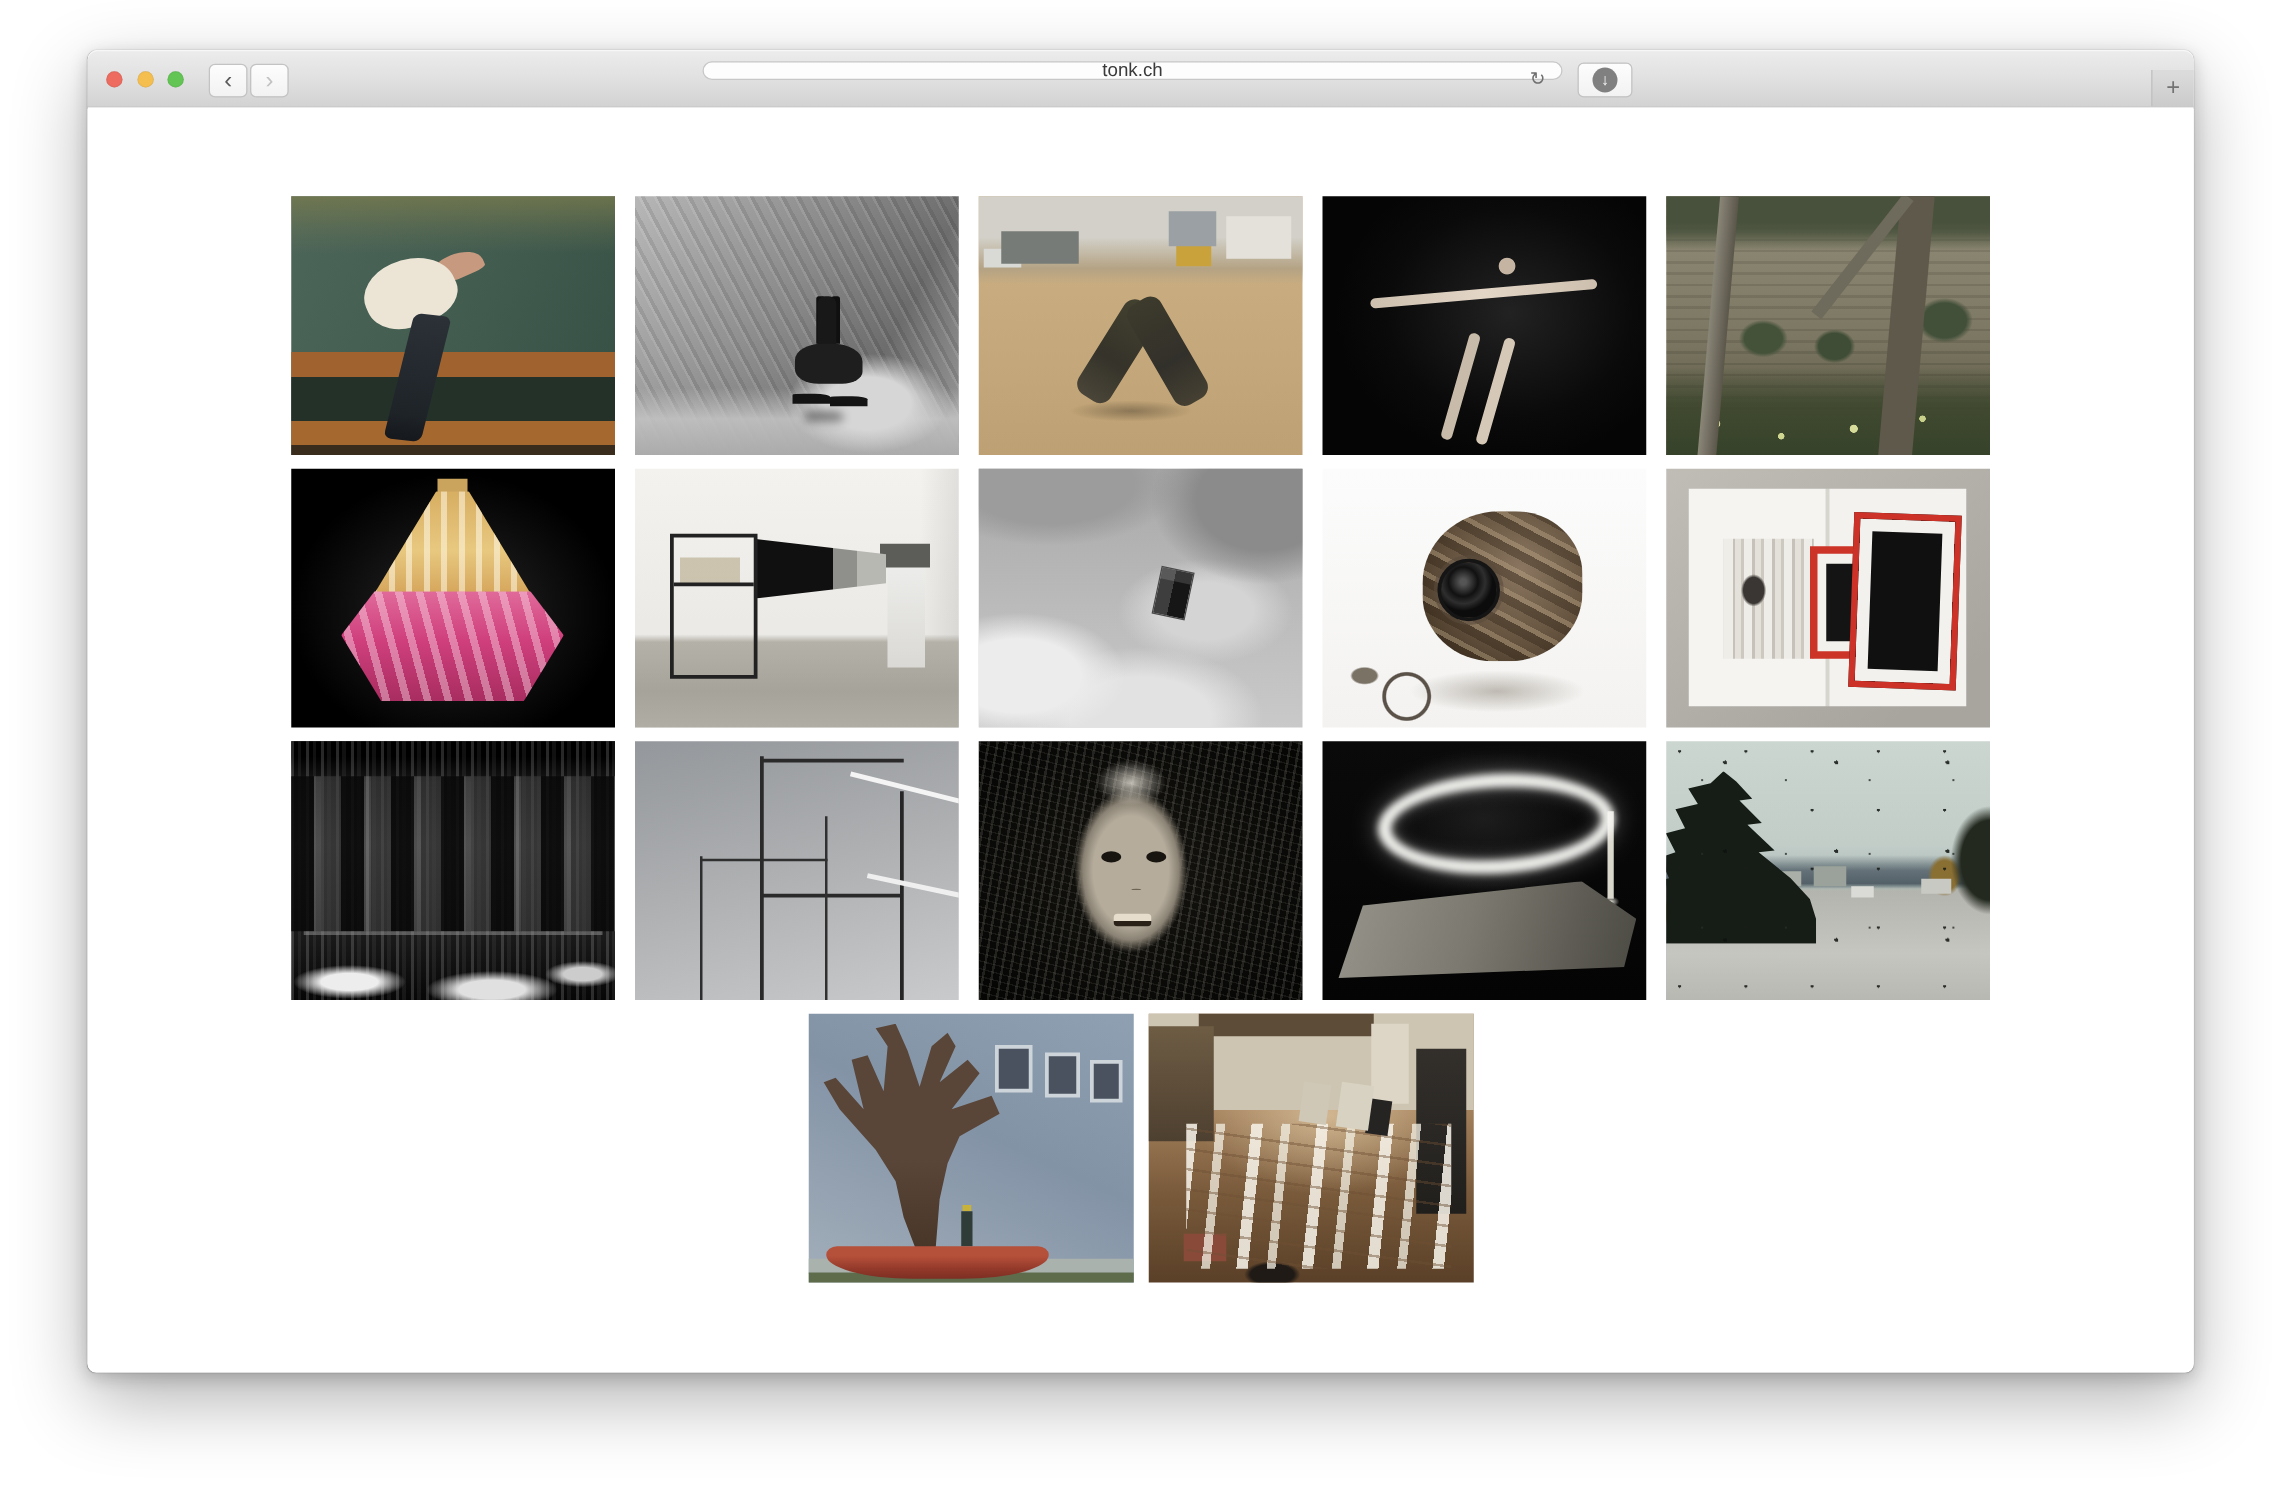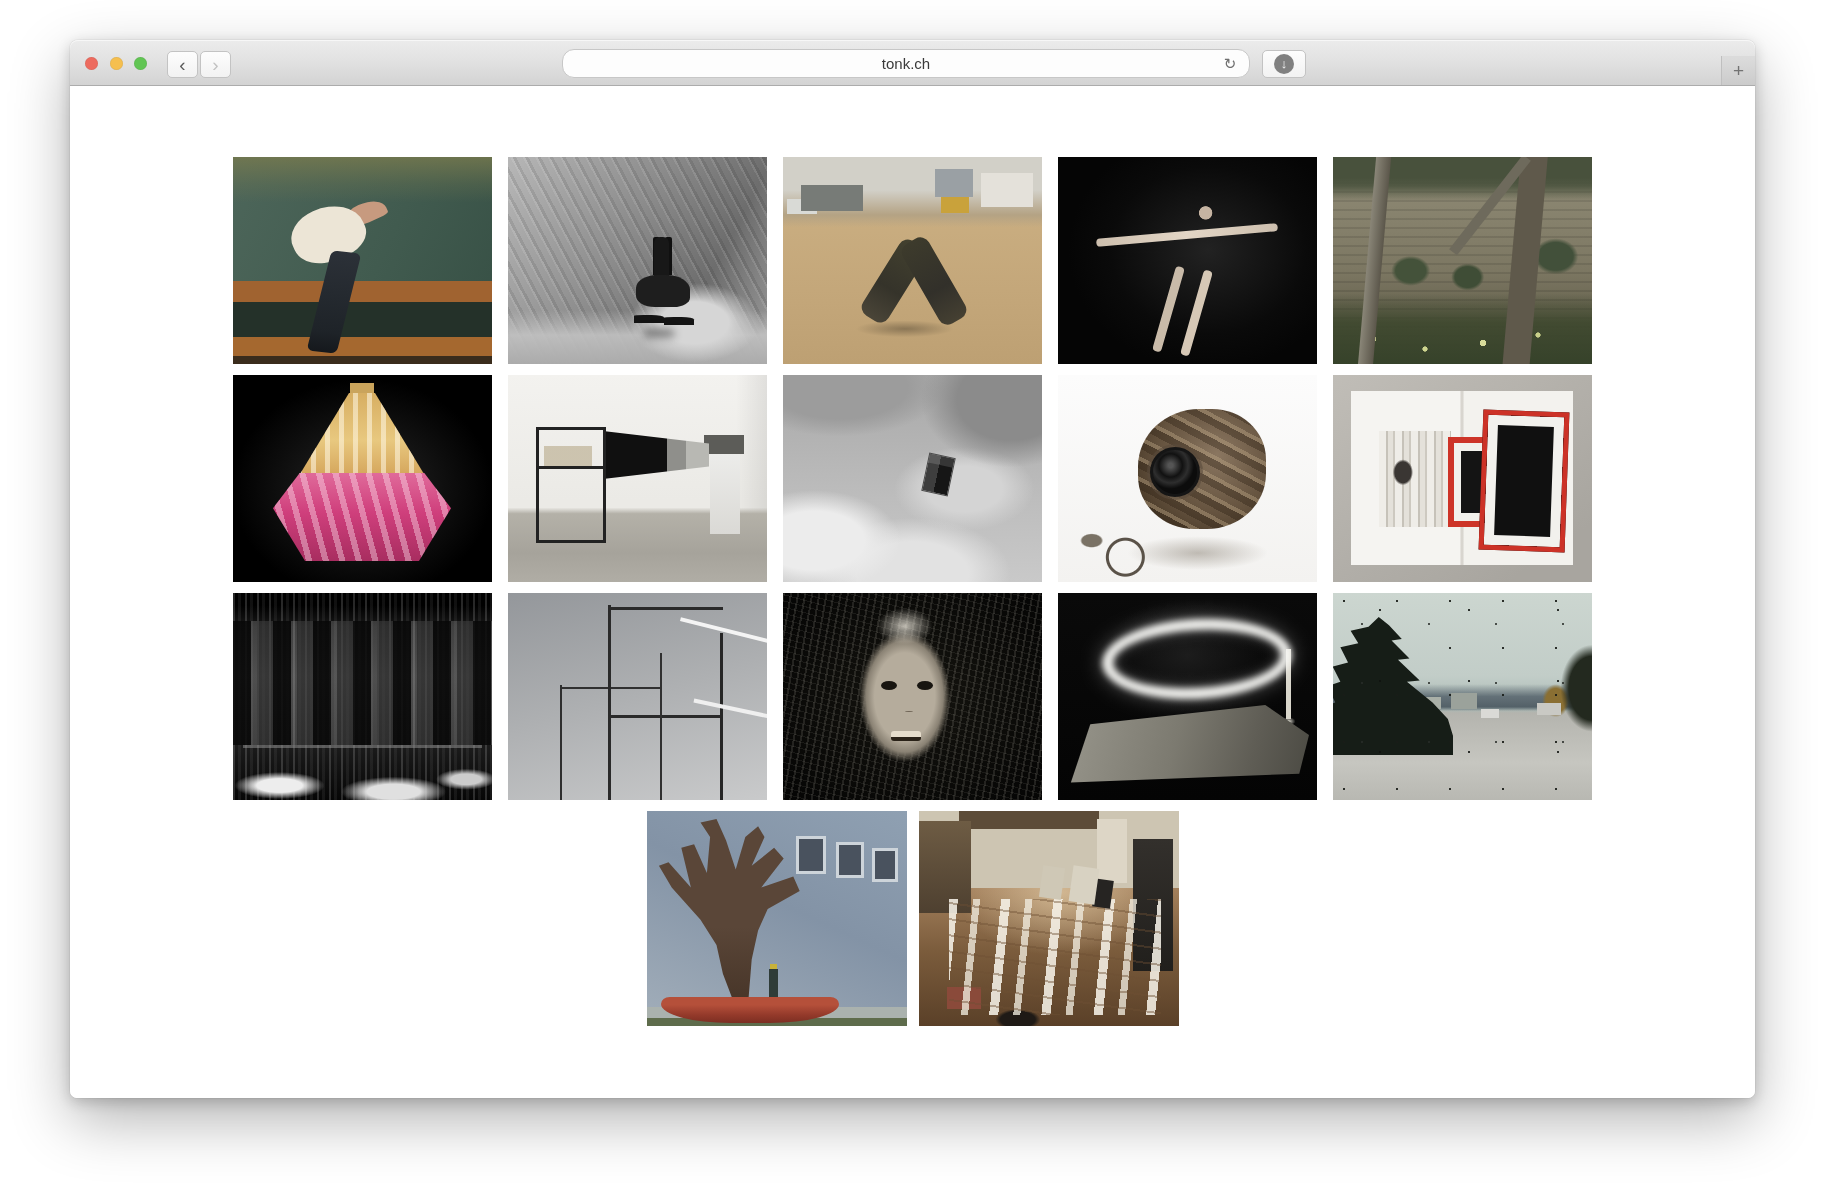--- a/index.html
+++ b/index.html
@@ -28,21 +28,21 @@
   .navgroup { position:absolute; left:97px; top:11px; display:flex; gap:2px; }
   .navbtn {
     width:31px; height:27px; border:1px solid #c3c3c3; border-radius:5px;
     background:linear-gradient(180deg,#fdfdfd,#f2f2f2);
     display:flex; align-items:center; justify-content:center;
     font-size:19px; line-height:1; color:#5a5a5a; cursor:pointer;
   }
   .navbtn.disabled { color:#c2c2c2; }
 
   .urlfield {
-    position:absolute; left:492px; top:9px; width:688px; height:29px;
+    position:absolute; left:492px; top:9px; width:688px; height:15px;
     background:#fdfdfd; border:1px solid #c7c7c7; border-radius:12px;
     display:flex; align-items:center; justify-content:center;
     font-size:15px; color:#3a3a3a;
   }
   .reload {
     position:absolute; right:9px; top:4px; width:20px; height:20px;
     font-size:15px; color:#6f6f6f; cursor:pointer; text-align:center; line-height:20px;
   }
   .downloadbtn {
     position:absolute; left:1192px; top:10px; width:44px; height:28px;

